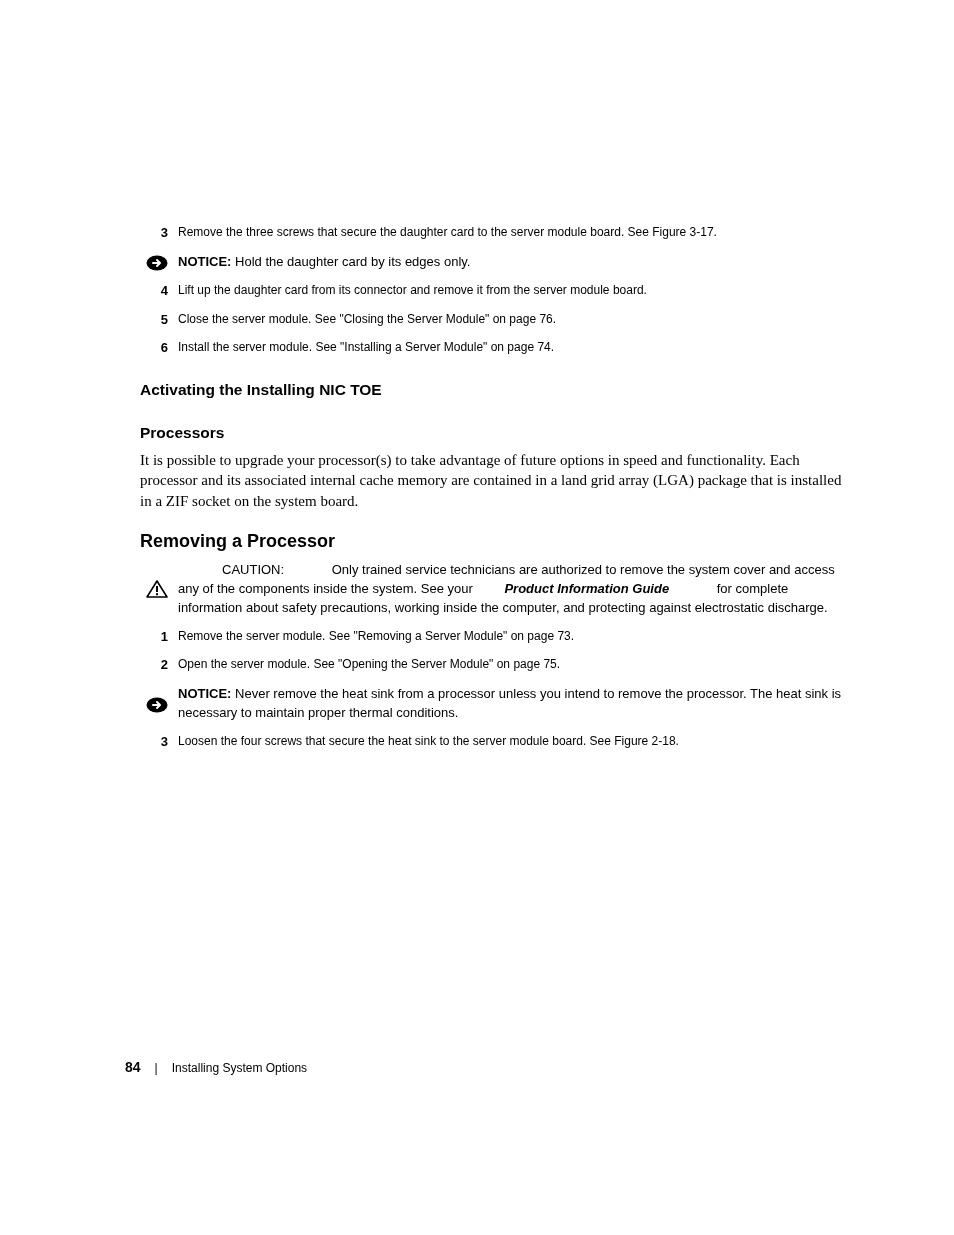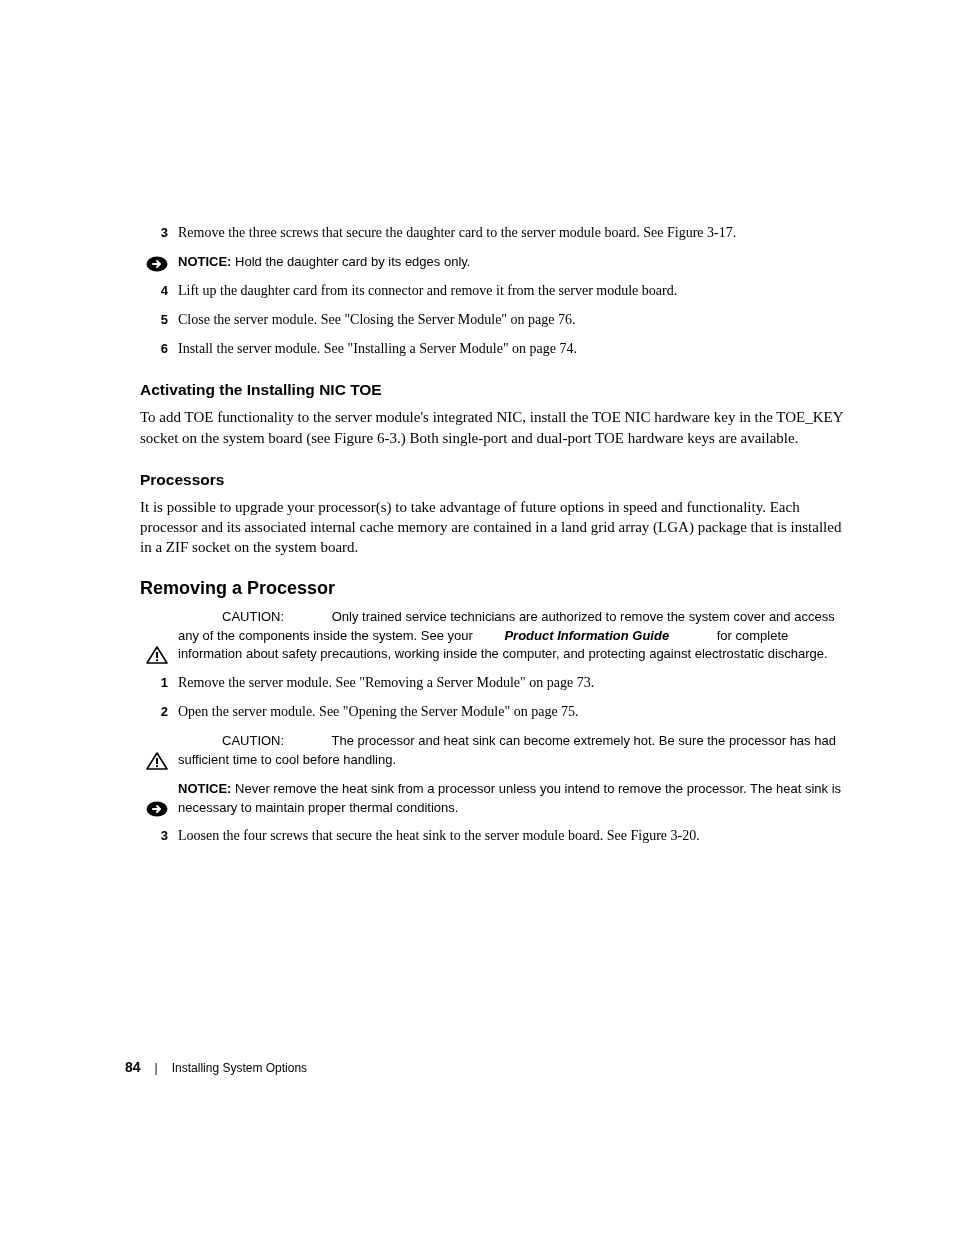--- a/index.html
+++ b/index.html
@@ -27,26 +27,26 @@
     flex: 0 0 28px;
     text-align: right;
     font-family: Arial, Helvetica, sans-serif;
     font-weight: bold;
     font-size: 13px;
     padding-right: 10px;
     line-height: 1.45;
   }
   .ol-text {
     flex: 1;
-    font-family: Liberation Serif, serif;
-    font-size: 14px;
+    font-family: Liberation Sans, sans-serif;
+    font-size: 12px;
   }
   .admon {
     display: flex;
-    align-items: flex-end;
+    align-items: center;
     margin: 6px 0 10px 0;
   }
   .admon .icon {
     width: 28px;
     flex: 0 0 28px;
     padding-right: 10px;
     display: flex;
     justify-content: flex-end;
   }
   .admon .body {
@@ -141,21 +141,20 @@
     <div class="ol-num">5</div>
     <div class="ol-text">Close the server module. See "Closing the Server Module" on page 76.</div>
   </div>
 
   <div class="ol-item step-indent">
     <div class="ol-num">6</div>
     <div class="ol-text">Install the server module. See "Installing a Server Module" on page 74.</div>
   </div>
 
   <h2 class="section">Activating the Installing NIC TOE</h2>
-  <p class="body">To add TOE functionality to the server module's integrated NIC, install the TOE NIC hardware key in the TOE_KEY socket on the system board (see Figure 6-3.) Both single-port and dual-port TOE hardware keys are available.</p>
 
 
   <h2 class="section">Processors</h2>
   <p class="body">It is possible to upgrade your processor(s) to take advantage of future options in speed and functionality. Each processor and its associated internal cache memory are contained in a land grid array (LGA) package that is installed in a ZIF socket on the system board.</p>
 
   <h3 class="sub">Removing a Processor</h3>
 
   <div class="admon caution-block">
     <div class="icon caution-icon">
       <svg width="22" height="18" viewBox="0 0 22 18">
@@ -172,48 +171,36 @@
   <div class="ol-item step-indent">
     <div class="ol-num">1</div>
     <div class="ol-text">Remove the server module. See "Removing a Server Module" on page 73.</div>
   </div>
 
   <div class="ol-item step-indent">
     <div class="ol-num">2</div>
     <div class="ol-text">Open the server module. See "Opening the Server Module" on page 75.</div>
   </div>
 
-  <div class="admon caution-block">
-    <div class="icon caution-icon">
-      <svg width="22" height="18" viewBox="0 0 22 18">
-        <path d="M11 1 L21 17 H1 Z" fill="none" stroke="#000" stroke-width="1.6" stroke-linejoin="round"></path>
-        <rect x="10" y="6" width="2" height="6" fill="#000"></rect>
-        <rect x="10" y="13.2" width="2" height="2" fill="#000"></rect>
-      </svg>
-    </div>
-    <div class="body">
-      <span class="label bold">CAUTION:</span><span class="bold"> The processor and heat sink can become extremely hot. Be sure the processor has had sufficient time to cool before handling.</span>
-    </div>
-  </div>
 
   <div class="admon indented deep">
     <div class="icon notice-icon">
       <svg width="22" height="16" viewBox="0 0 22 16">
         <ellipse cx="11" cy="8" rx="10.5" ry="7.5" fill="#000"></ellipse>
         <path d="M7 8 h6 M11 5 l3 3 l-3 3" stroke="#fff" stroke-width="2" fill="none" stroke-linecap="round" stroke-linejoin="round"></path>
       </svg>
     </div>
     <div class="body">
       <span class="label">NOTICE:</span><span> Never remove the heat sink from a processor unless you intend to remove the processor. The heat sink is necessary to maintain proper thermal conditions.</span>
     </div>
   </div>
 
   <div class="ol-item step-indent">
     <div class="ol-num">3</div>
-    <div class="ol-text">Loosen the four screws that secure the heat sink to the server module board. See Figure 3-20.</div>
+    <div class="ol-text">Loosen the four screws that secure the heat sink to the server module board. See Figure 2-18.</div>
   </div>
 
   <div class="footer">
     <span class="pn">84</span>
     <span class="sep">|</span>
     <span>Installing System Options</span>
   </div>
 
 </div>
 

